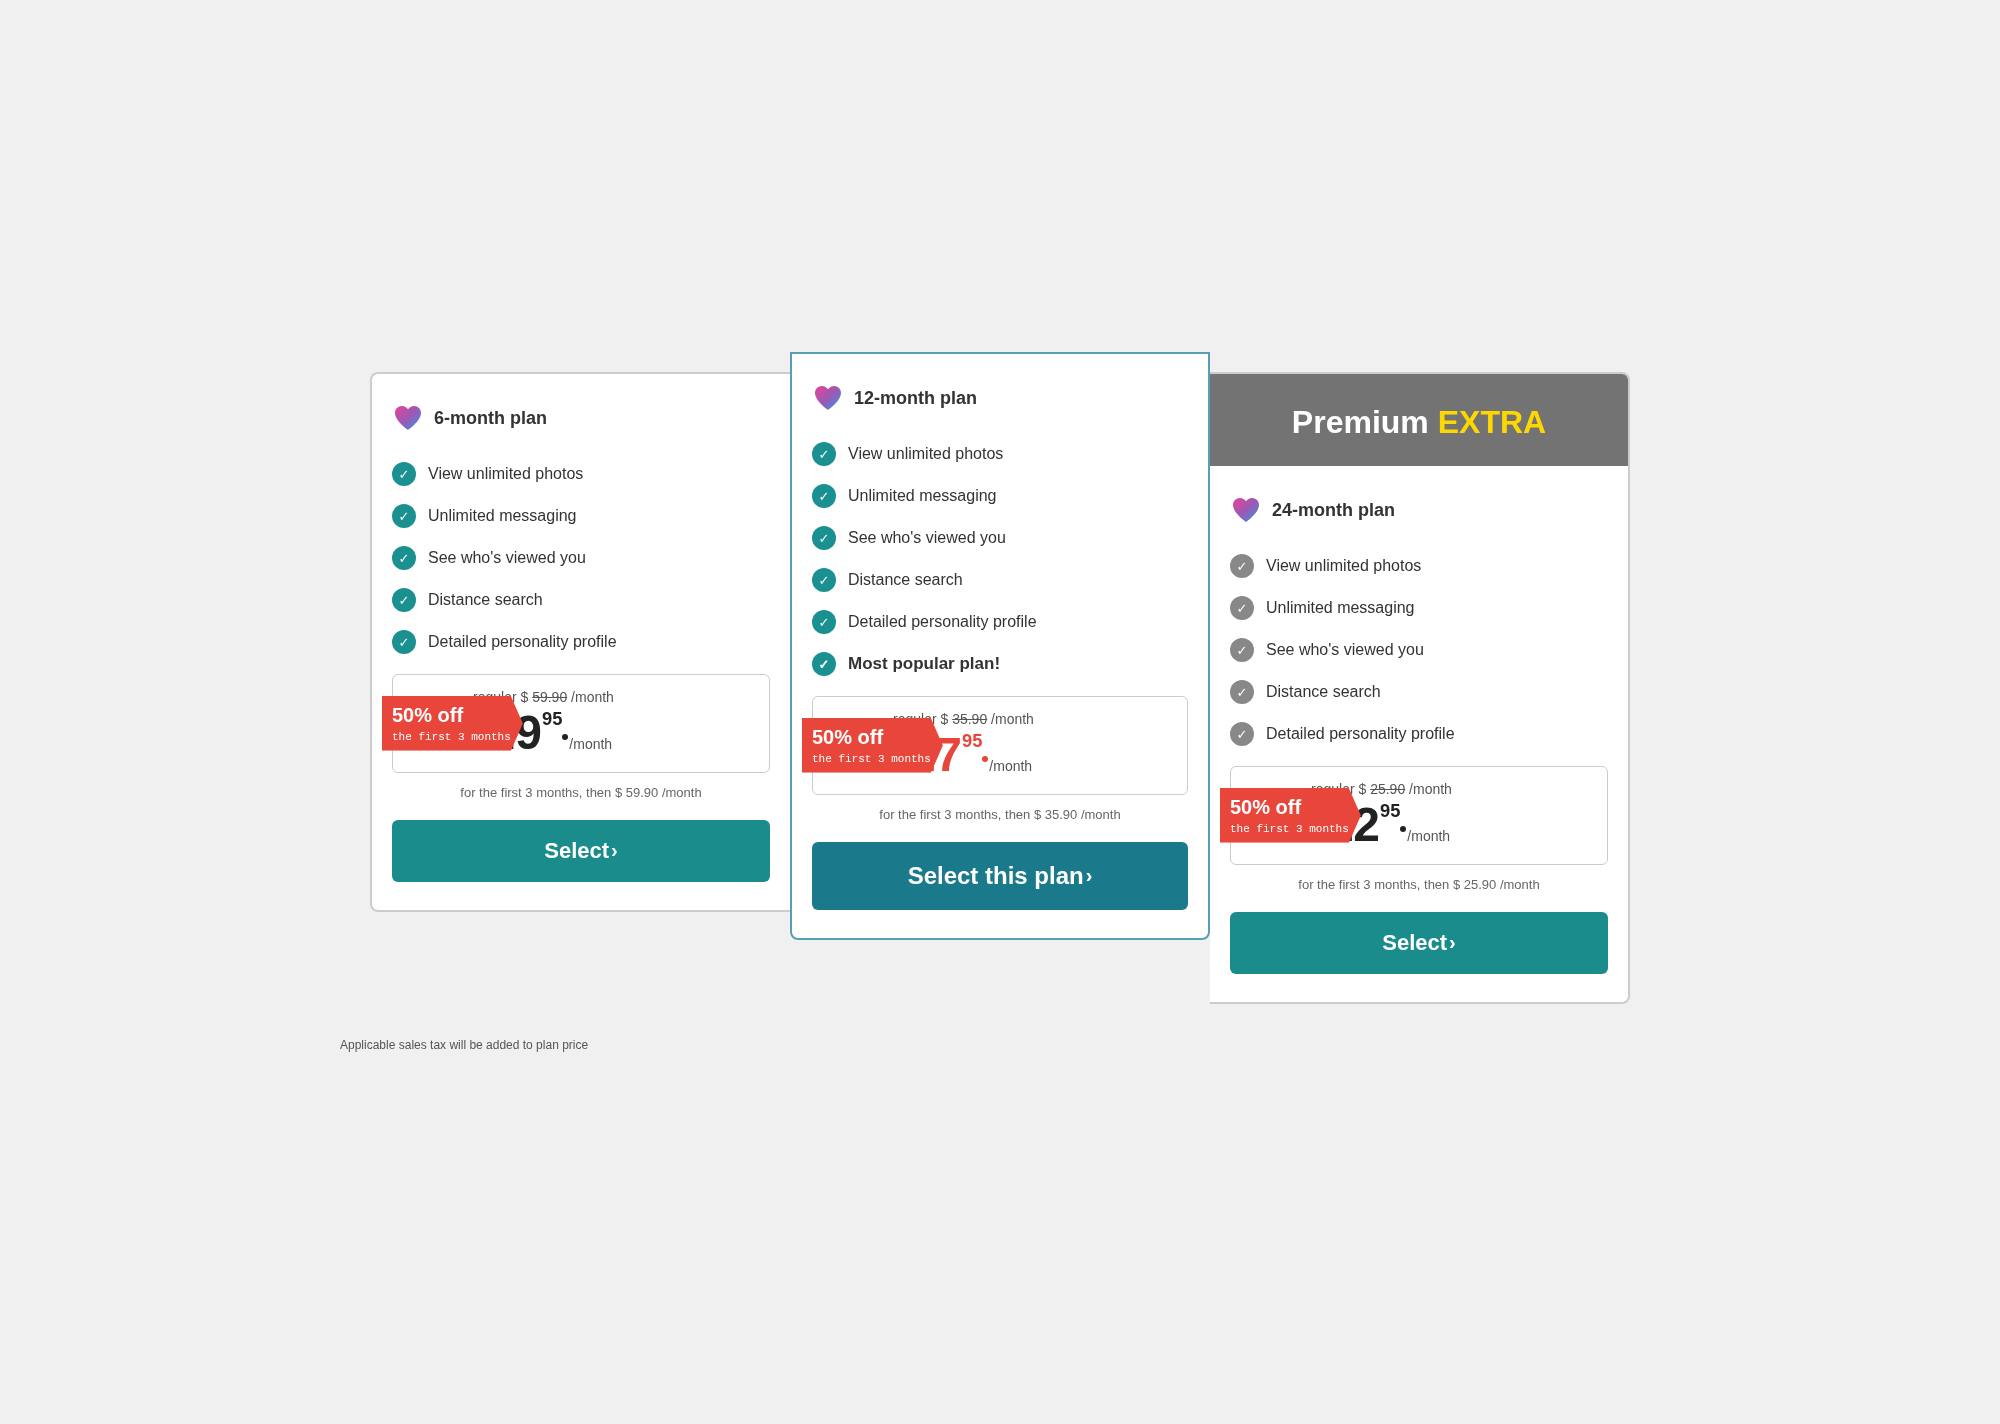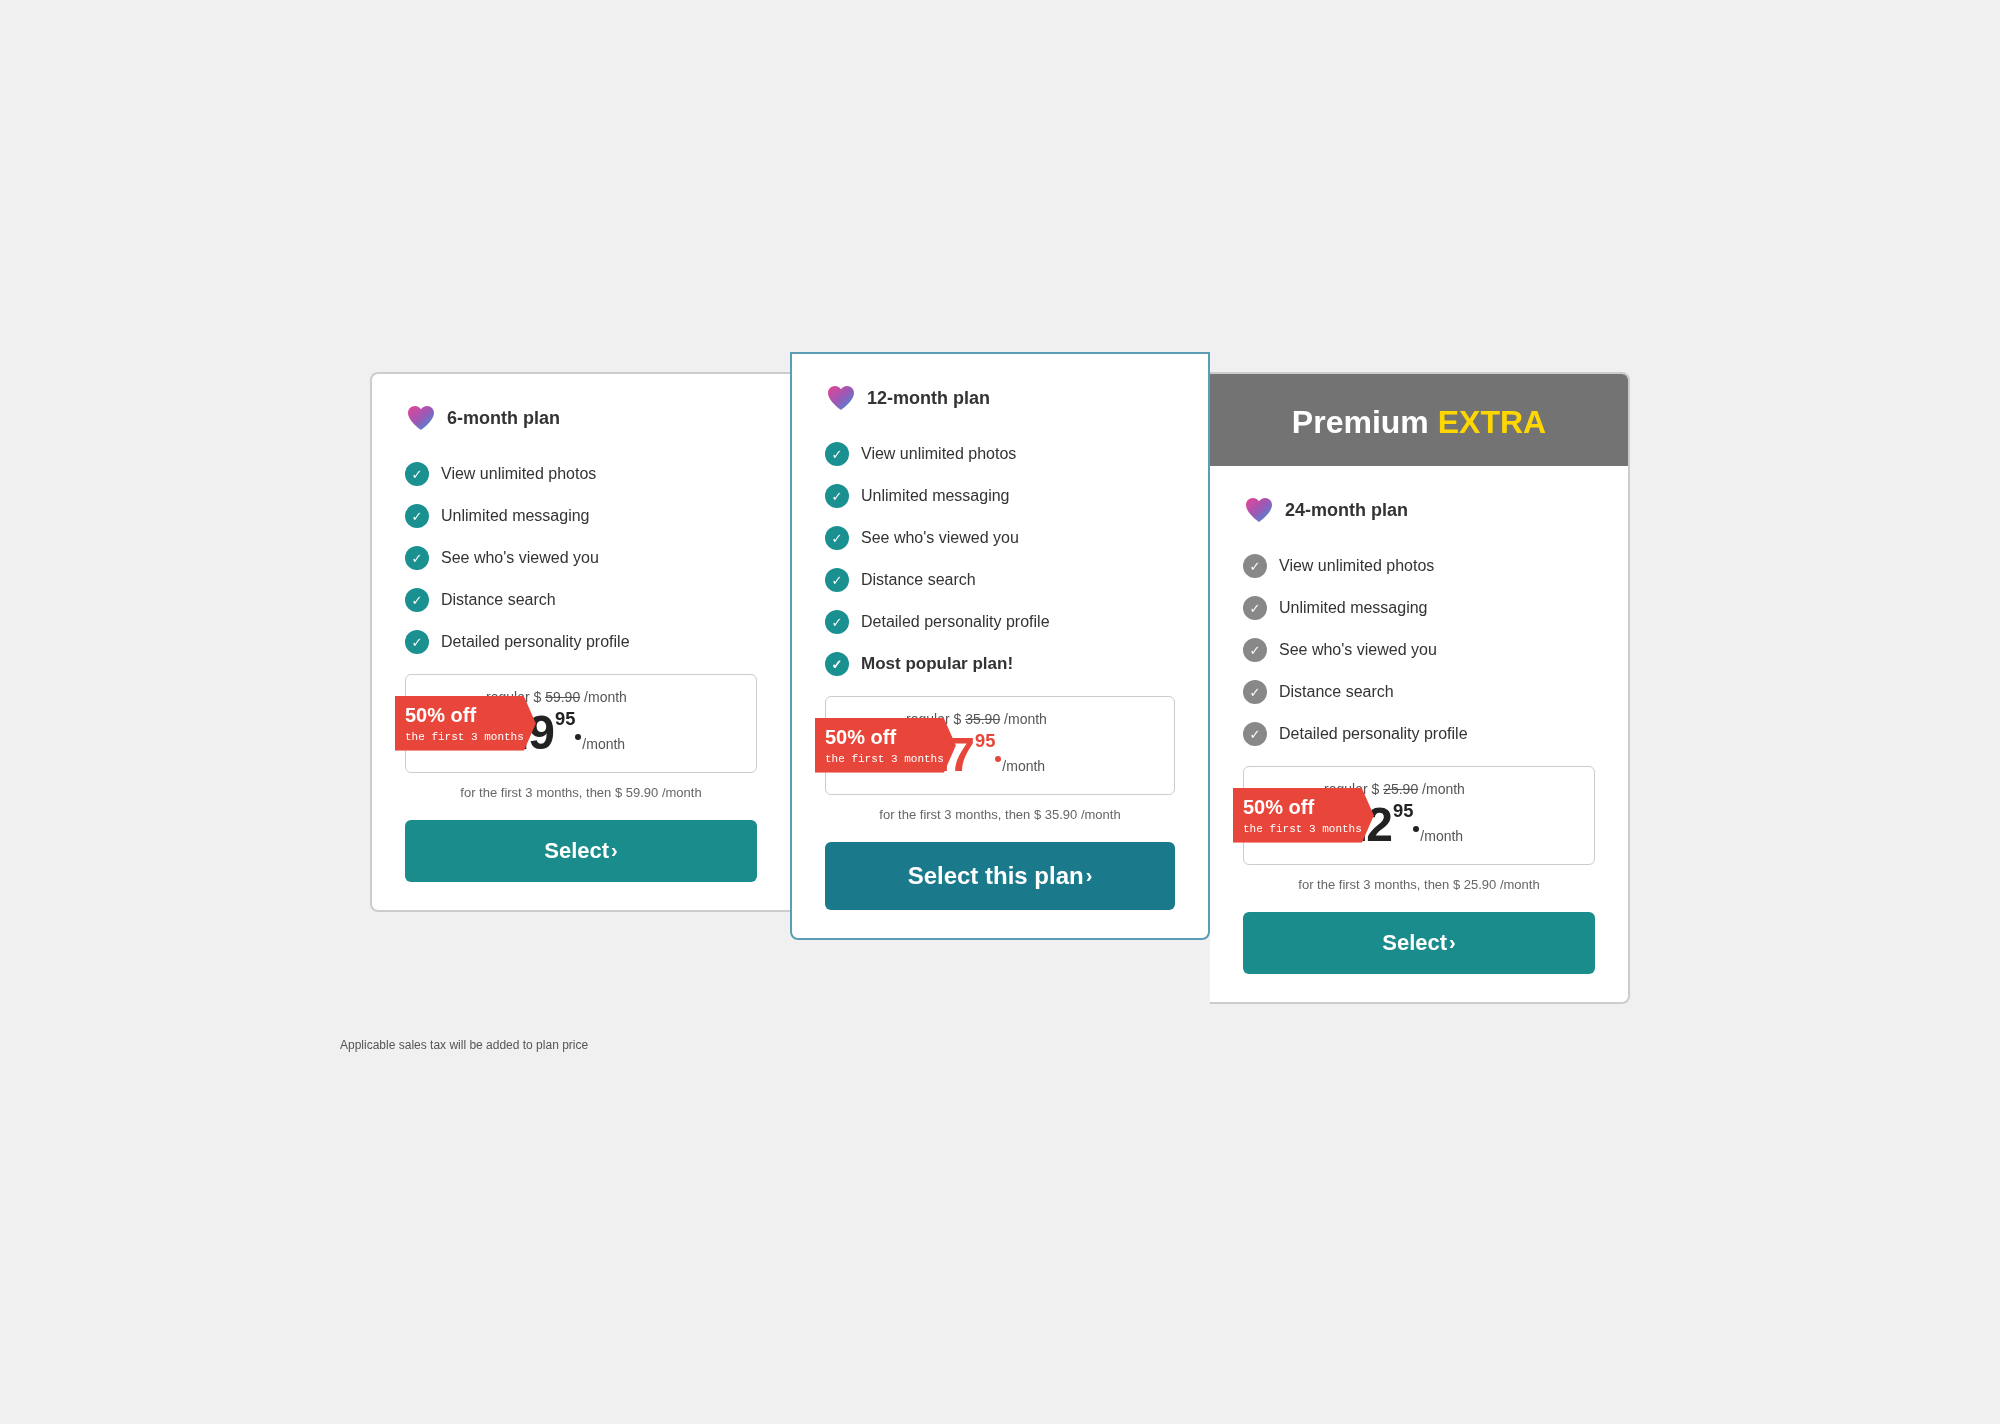--- a/index.html
+++ b/index.html
@@ -82,21 +82,21 @@
     .plan-title .accent {
       color: #ffd700;
       font-weight: 900;
     }
 
     .plan-title .light-text {
       font-weight: 300;
     }
 
     .plan-body {
-      padding: 28px 33px 20px;
+      padding: 28px 20px 20px;
     }
 
     .plan-duration {
       display: flex;
       align-items: center;
       gap: 10px;
       font-size: 18px;
       font-weight: bold;
       color: #333;
       margin-bottom: 28px;

